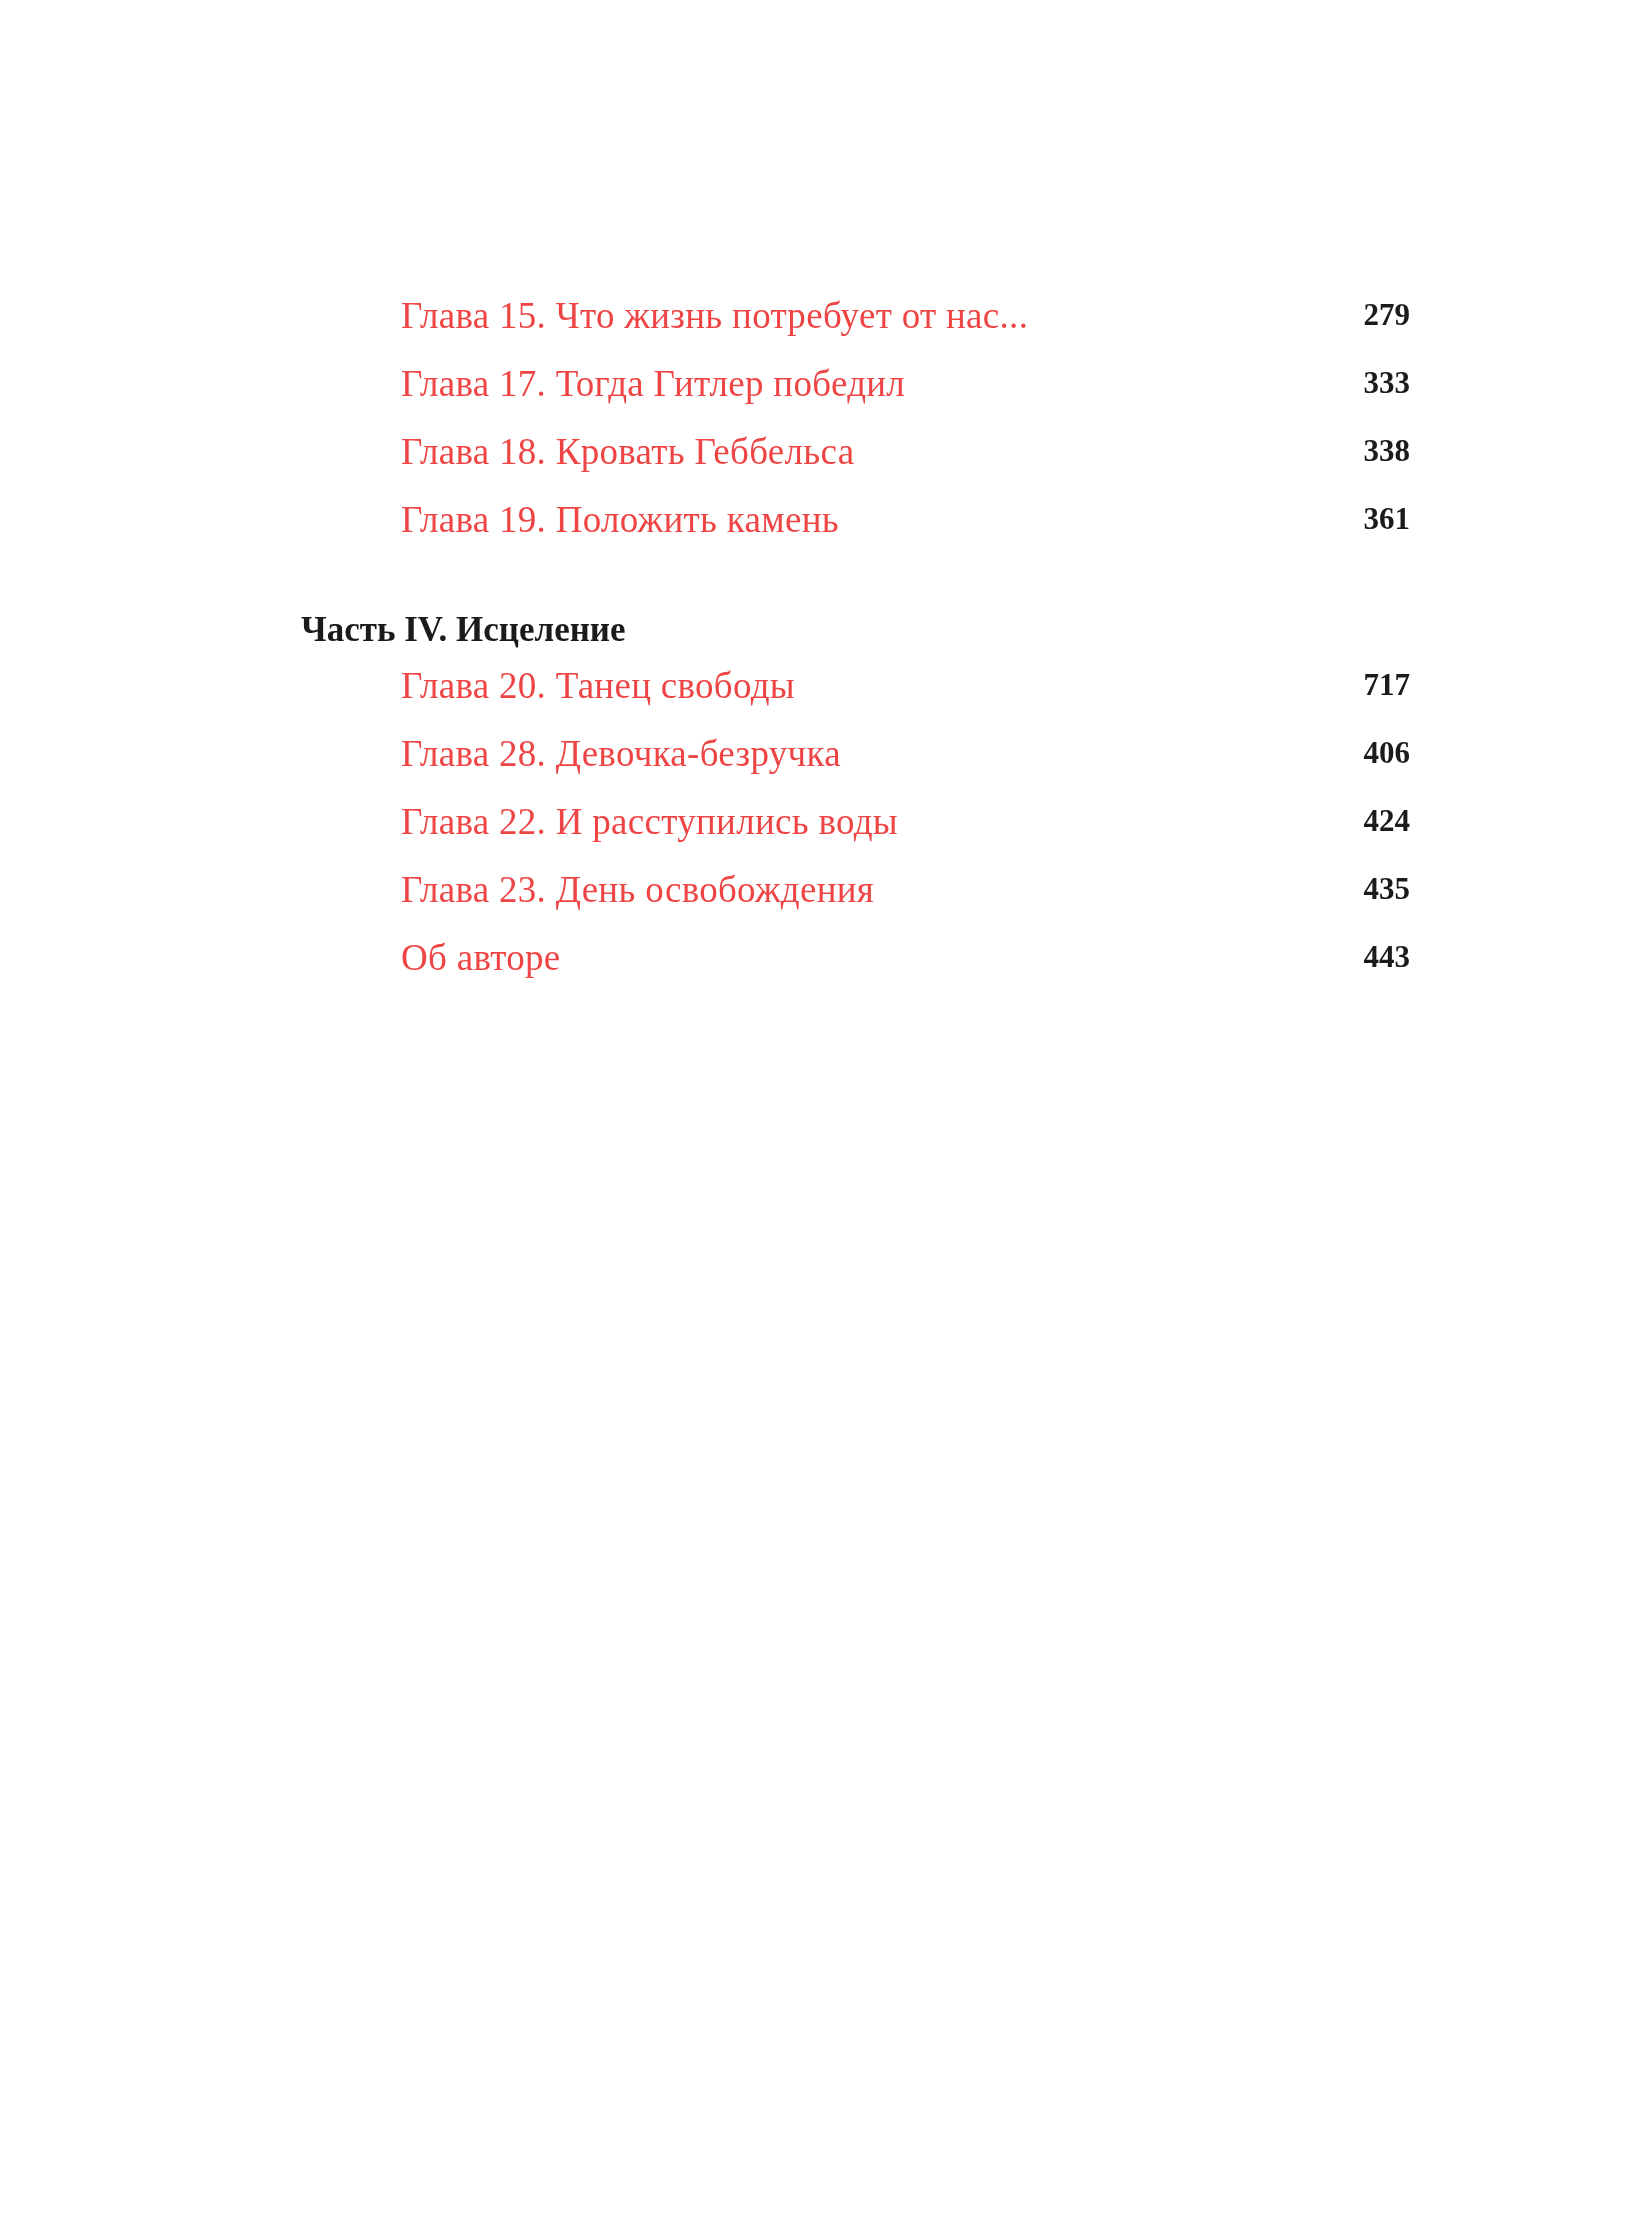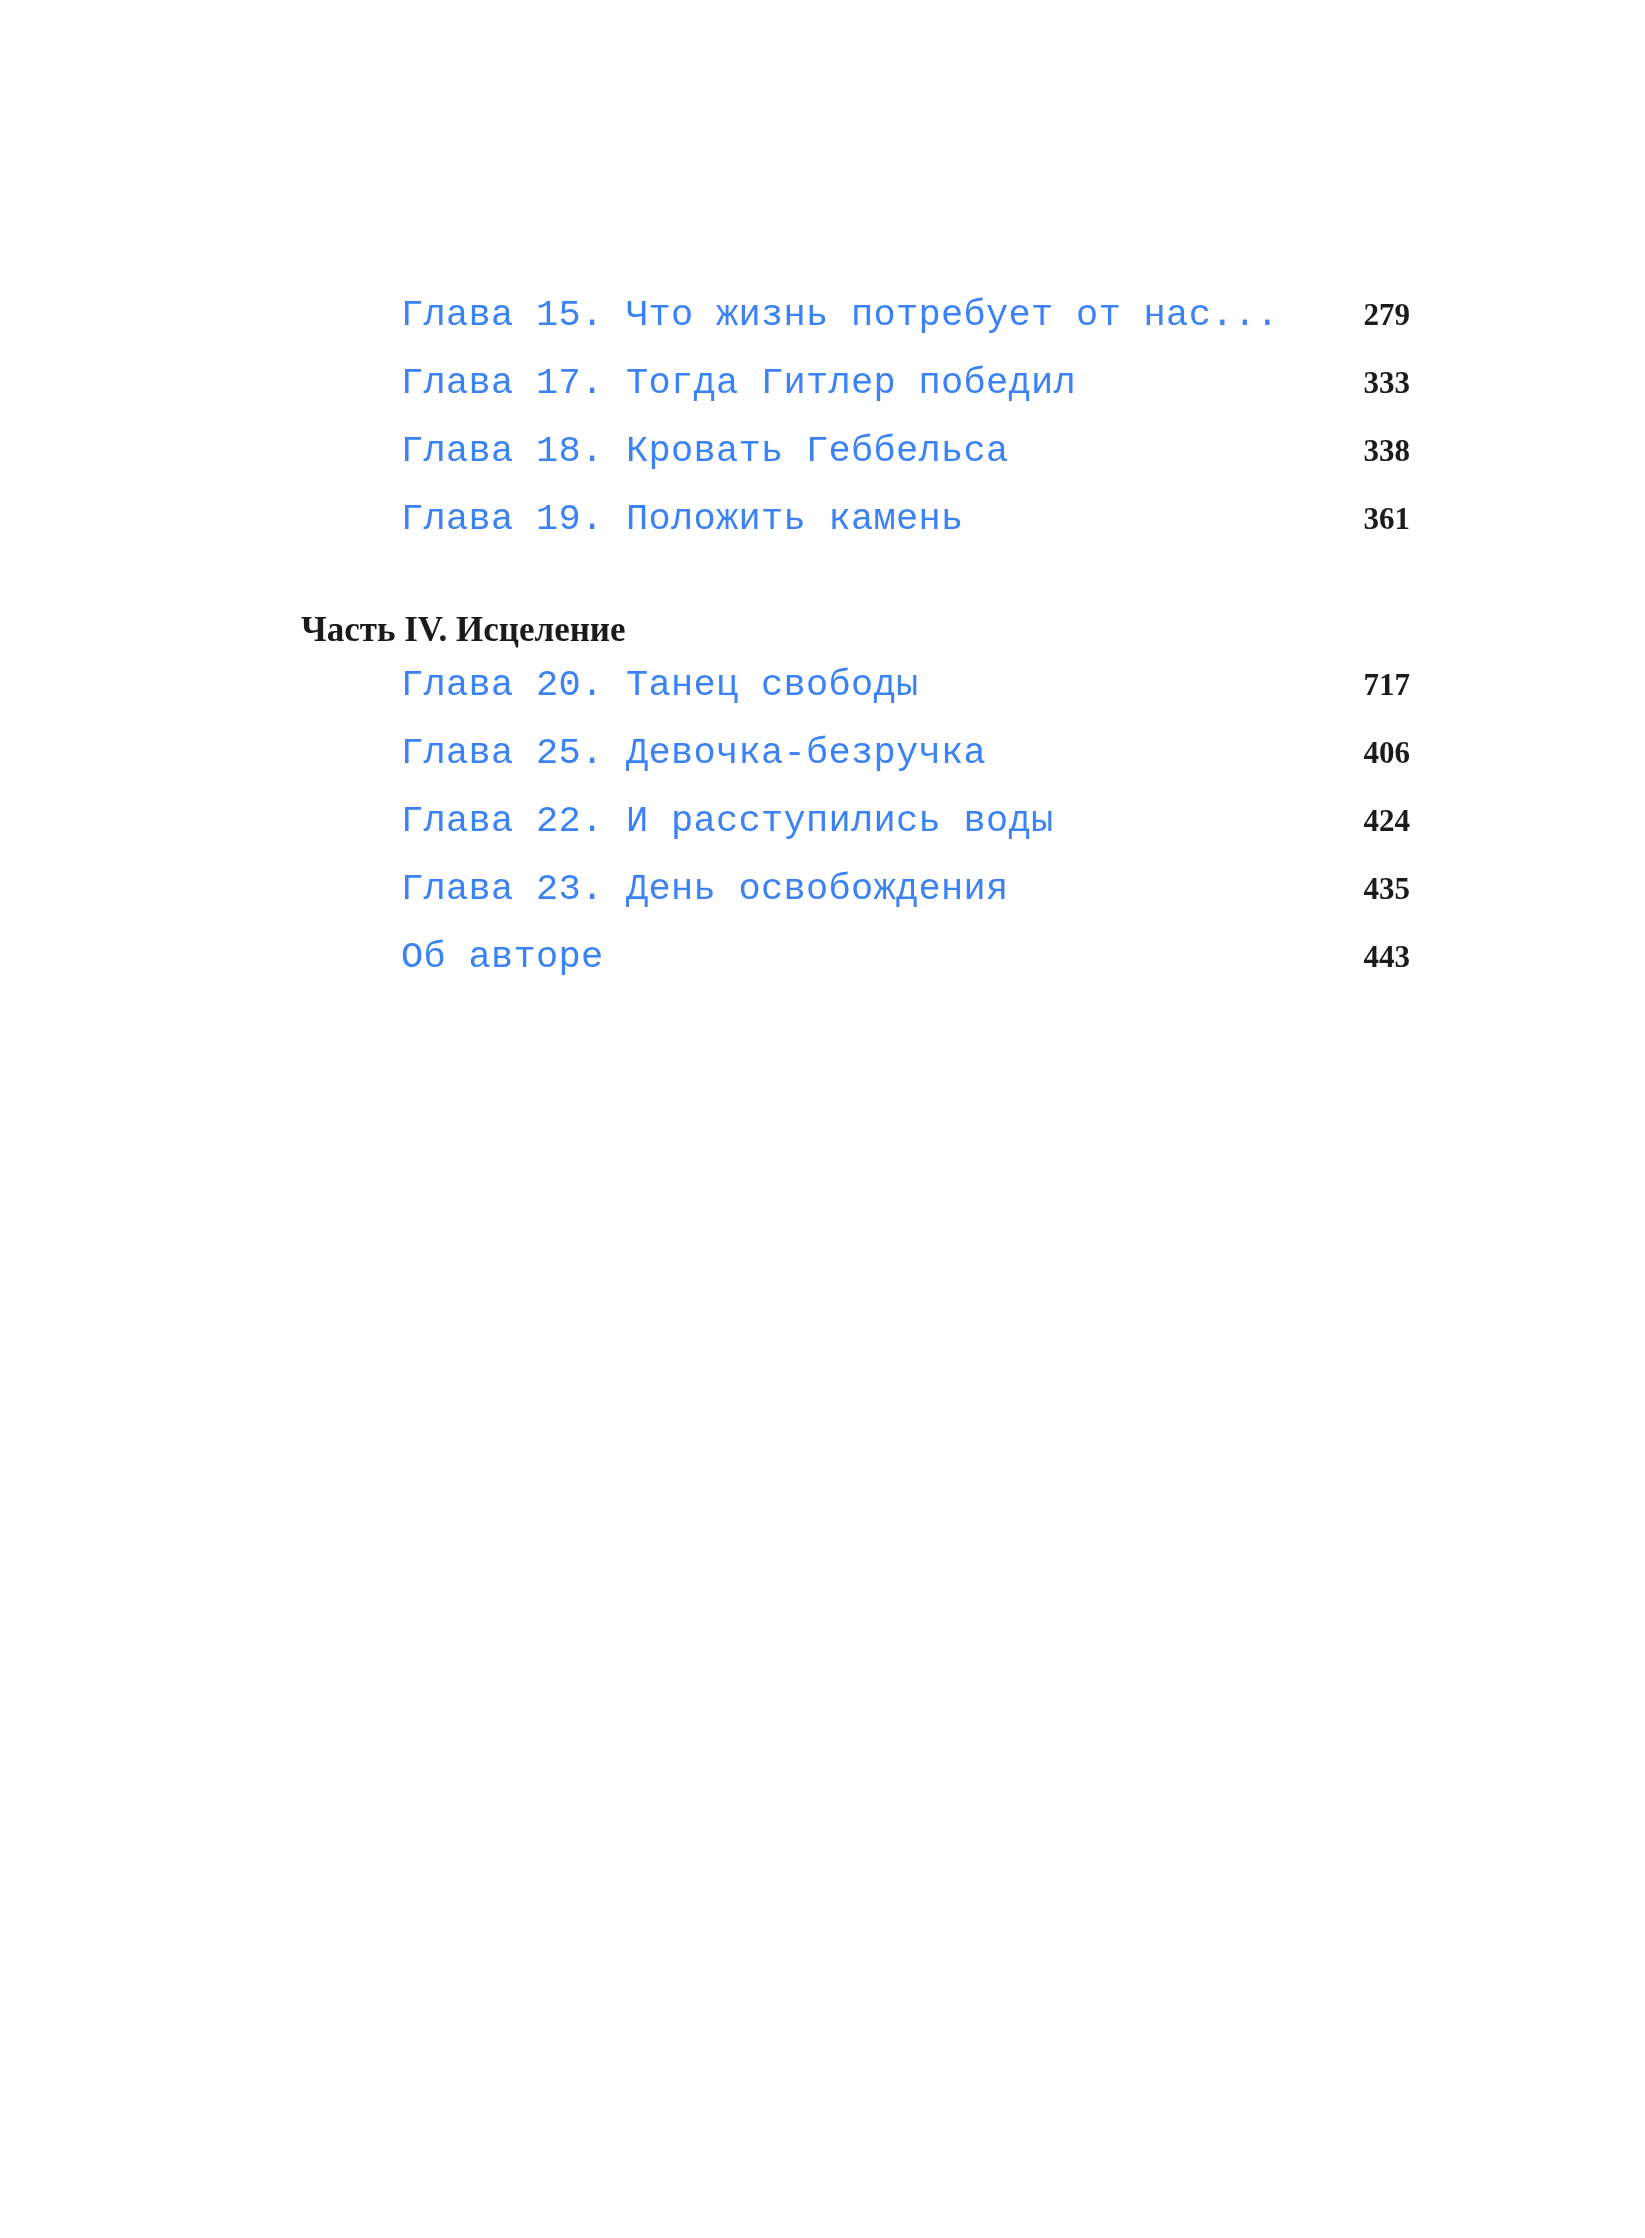--- a/index.html
+++ b/index.html
@@ -28,24 +28,24 @@
   .toc-row {
     height: 68px;
     display: flex;
     justify-content: space-between;
     align-items: center;
   }
   .toc-row.indented {
     padding-left: 100px;
   }
   .entry-title {
-    font-family: Liberation Mono, monospace;
+    font-family: Liberation Serif, serif;
     font-weight: 300;
     font-size: 37px;
-    color: #3b82f6;
+    color: #ef4444;
     letter-spacing: 0.3px;
     white-space: nowrap;
     text-align: right;
   }
   .entry-page {
     font-family: "Liberation Serif", serif;
     font-weight: 600;
     font-size: 31px;
     color: #1b1b1b;
     white-space: nowrap;
@@ -90,21 +90,21 @@
 
     <div class="part-heading-row">
       <span class="part-heading">Часть IV. Исцеление</span>
     </div>
 
     <div class="toc-row indented">
       <span class="entry-title">Глава 20. Танец свободы</span>
       <span class="entry-page">717</span>
     </div>
     <div class="toc-row indented">
-      <span class="entry-title">Глава 25. Девочка-безручка</span>
+      <span class="entry-title">Глава 28. Девочка-безручка</span>
       <span class="entry-page">406</span>
     </div>
     <div class="toc-row indented">
       <span class="entry-title">Глава 22. И расступились воды</span>
       <span class="entry-page">424</span>
     </div>
     <div class="toc-row indented">
       <span class="entry-title">Глава 23. День освобождения</span>
       <span class="entry-page">435</span>
     </div>

